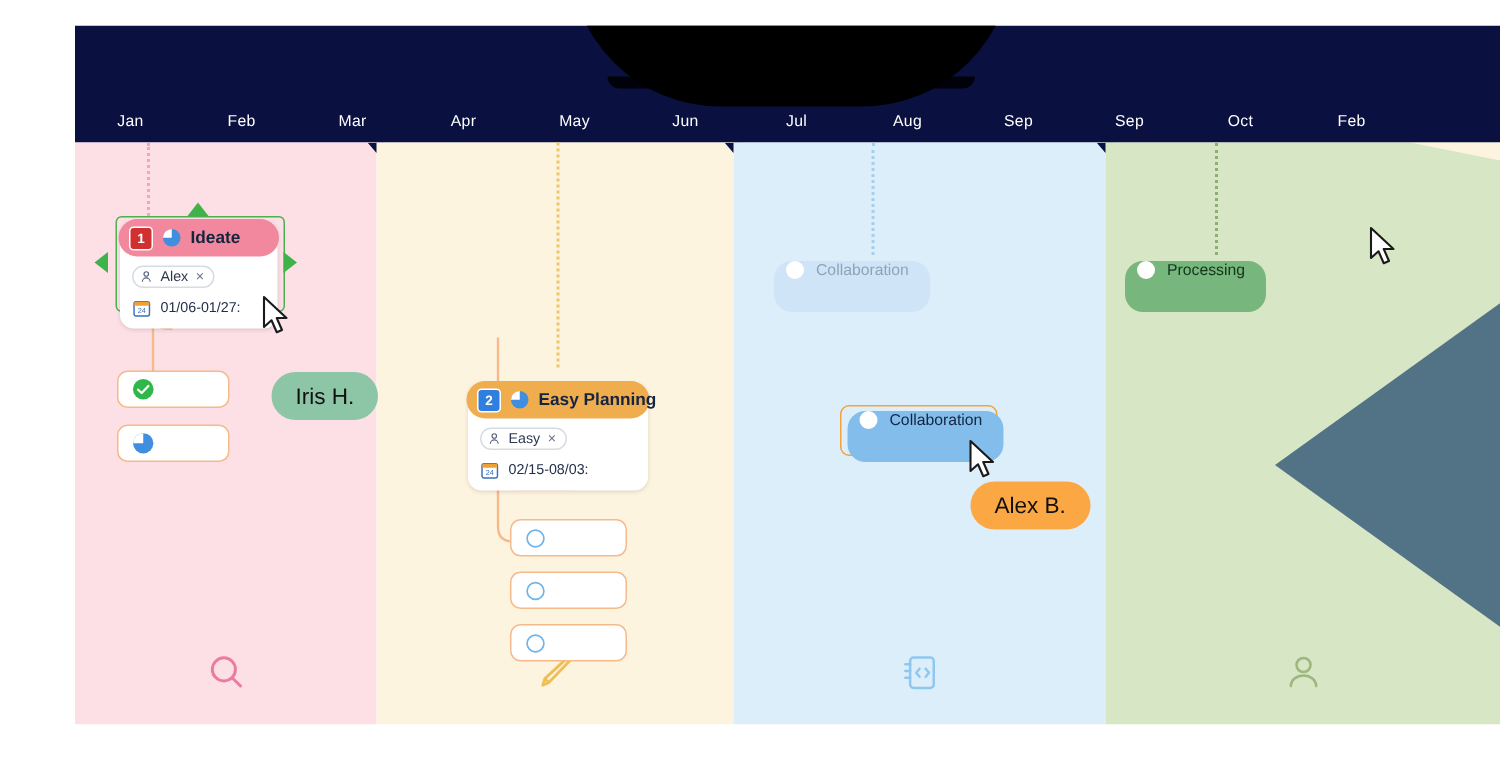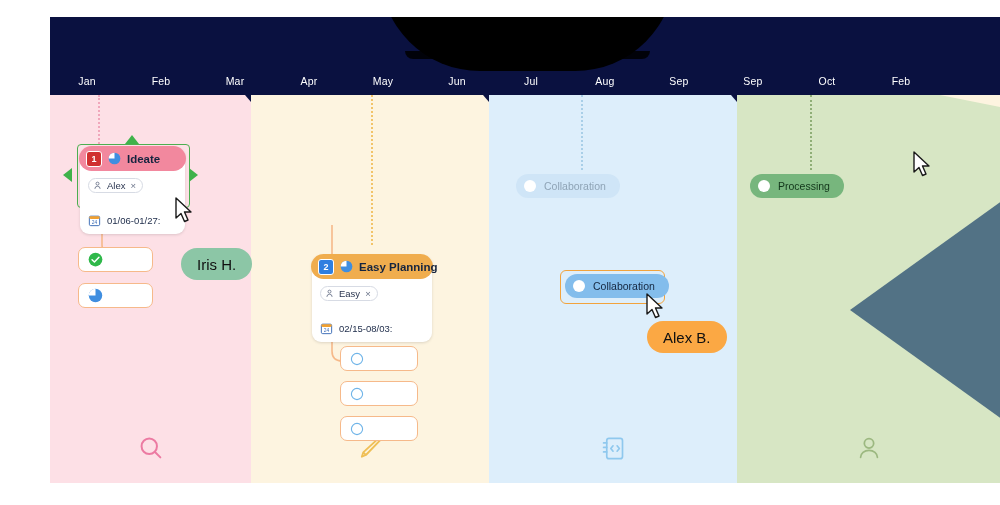--- a/index.html
+++ b/index.html
@@ -155,42 +155,41 @@
     border-radius: 9px;
     padding: 1px 6px 1px 4px;
     font-size: 9.5px;
     color: #2b3650;
     background: #fff;
   }
   .date-row {
     display: flex;
     align-items: center;
     gap: 6px;
-    margin-top: 20px;
+    margin-top: 5px;
     font-size: 9.5px;
     color: #22304d;
     white-space: nowrap;
   }
   .sub-card {
     position: absolute;
     height: 25px;
     border: 1.5px solid #f6b98a;
     border-radius: 7px;
     background: #ffffff;
     display: flex;
     align-items: center;
     padding-left: 9px;
     box-sizing: border-box;
   }
   .pill {
     position: absolute;
     display: flex;
-    align-items: center;
     gap: 8px;
-    height: 24px;
+    height: 34px;
     border-radius: 12px;
     padding: 0 14px 0 8px;
     font-size: 10.5px;
     box-sizing: border-box;
     white-space: nowrap;
   }
   .pill .dot {
     width: 12px;
     height: 12px;
     border-radius: 50%;

